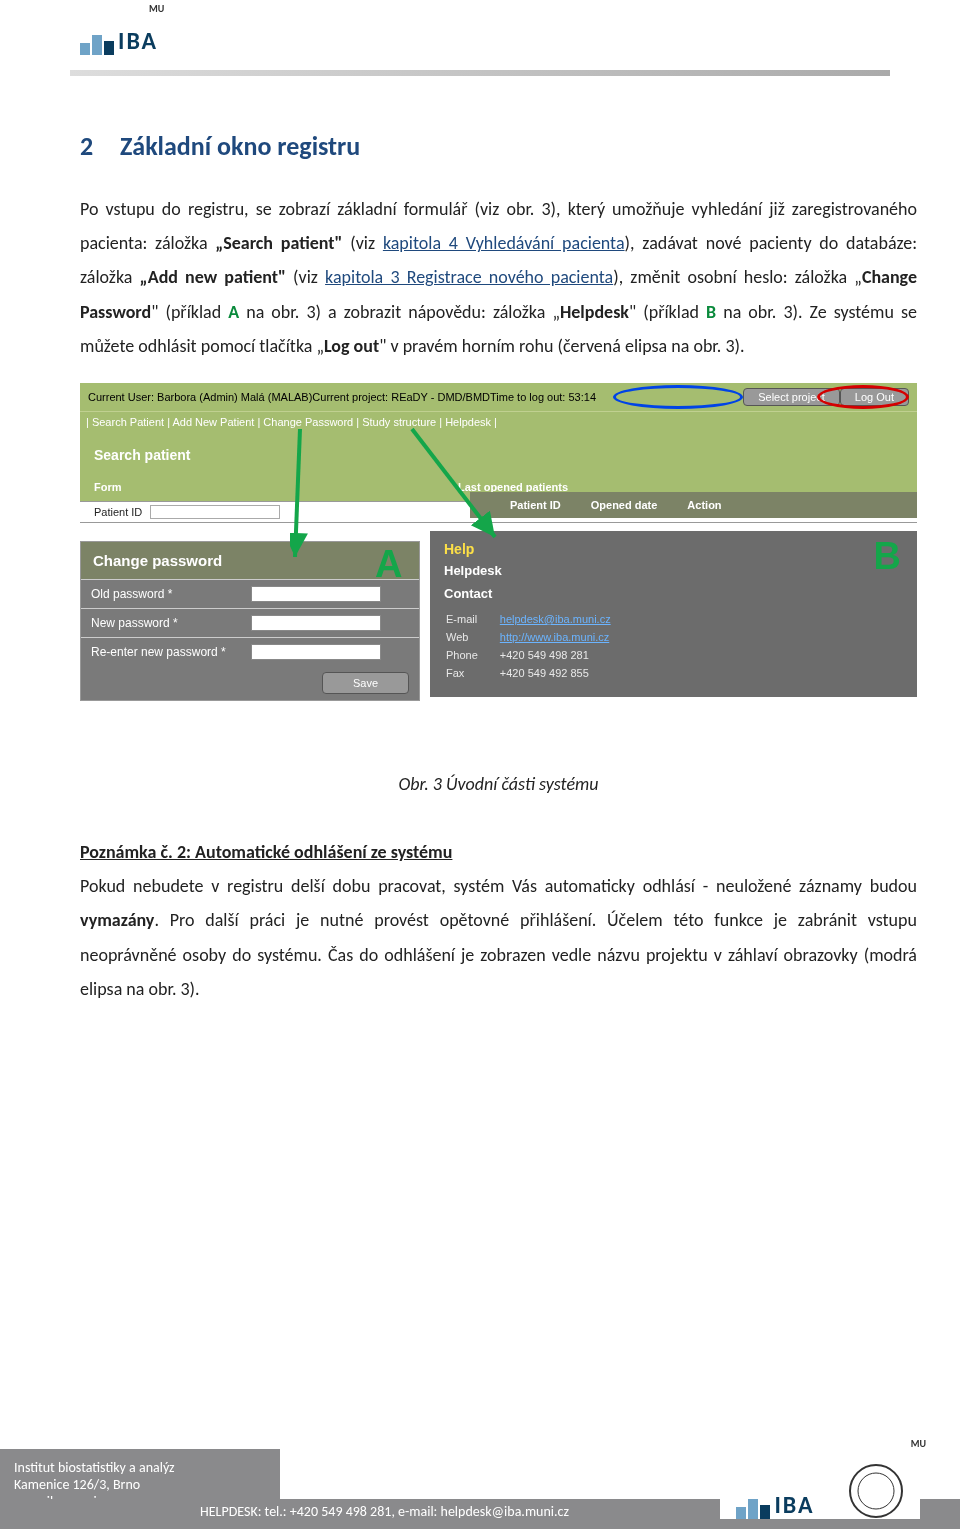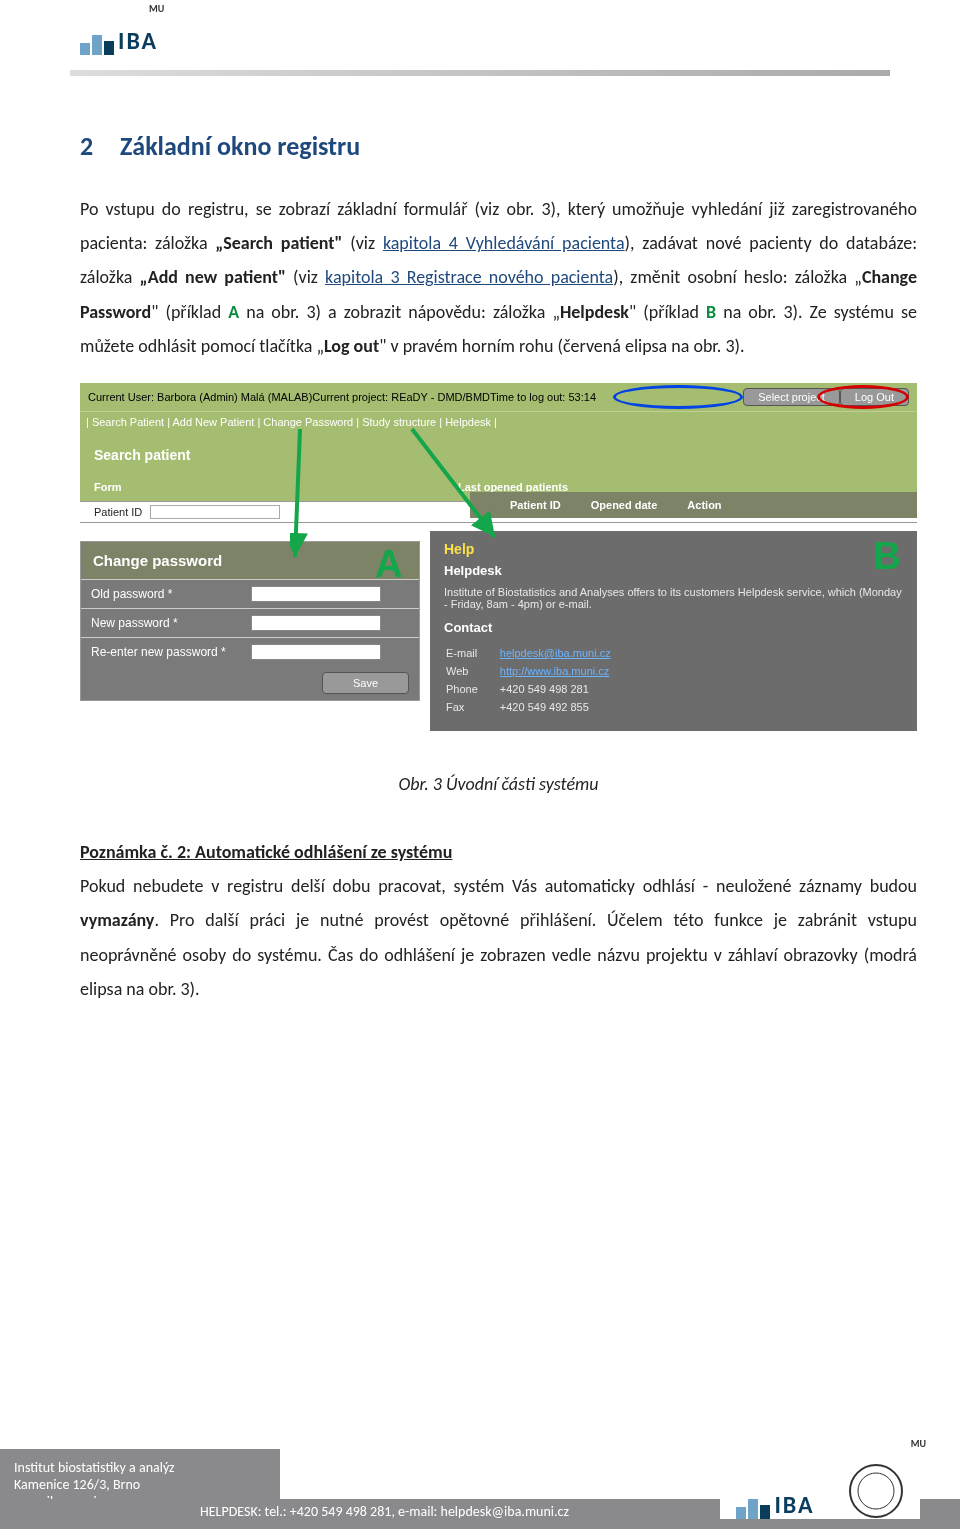--- a/index.html
+++ b/index.html
@@ -251,21 +251,20 @@
     <div class="row">
           <label>Re-enter new password *</label>
           <input type="password" style="">
         </div>
     <div class="save-row"><button class="btn-gray" style="padding:4px 30px;">Save</button></div>
   </div>
 
   <div class="panel-b">
     <h4>Help</h4>
     <h5>Helpdesk</h5>
-    <div class="desc">Institute of Biostatistics and Analyses offers to its customers Helpdesk service, which (Monday - Friday, 8am - 4pm) or e-mail.</div>
     <h5>Contact</h5>
     <table>
       <tbody>
             <tr>
               <td>E-mail</td>
               <td><a>helpdesk@iba.muni.cz</a></td>
             </tr>
       <tr>
               <td>Web</td>
               <td><a>http://www.iba.muni.cz</a></td>

